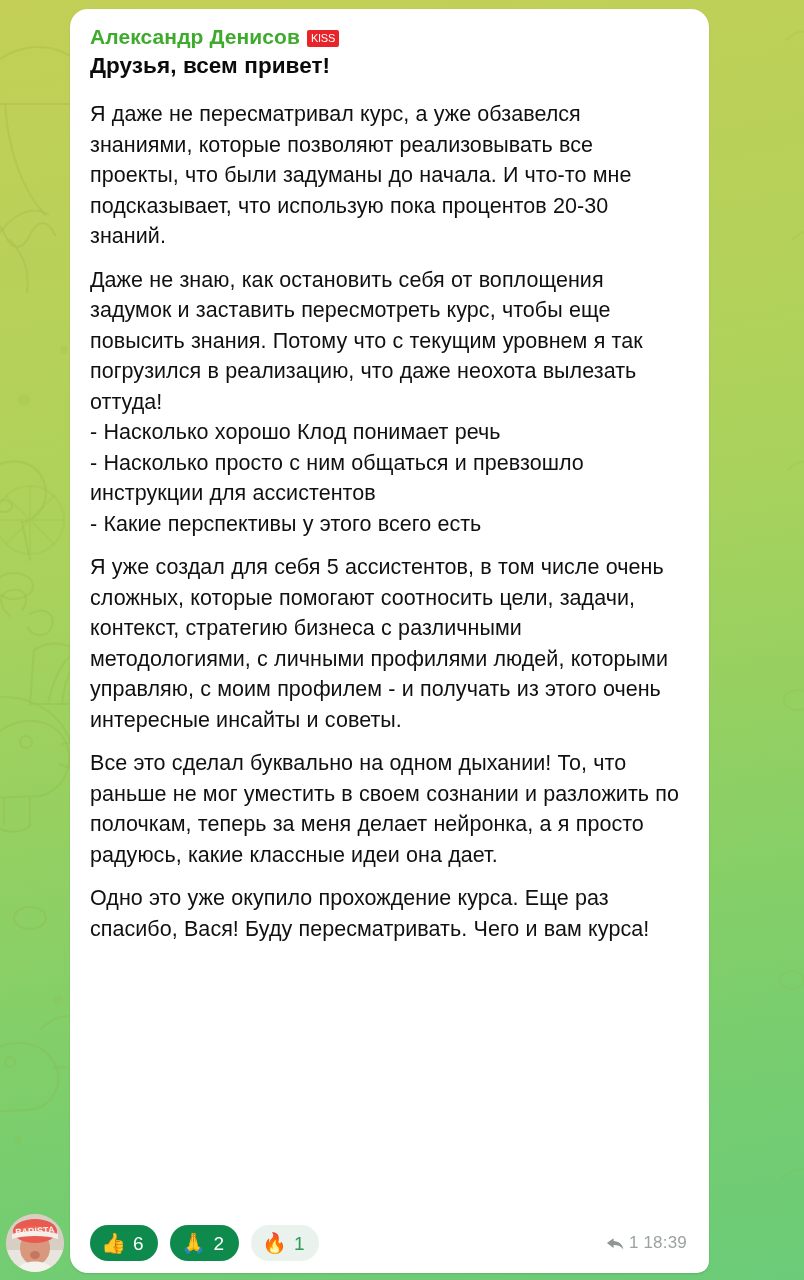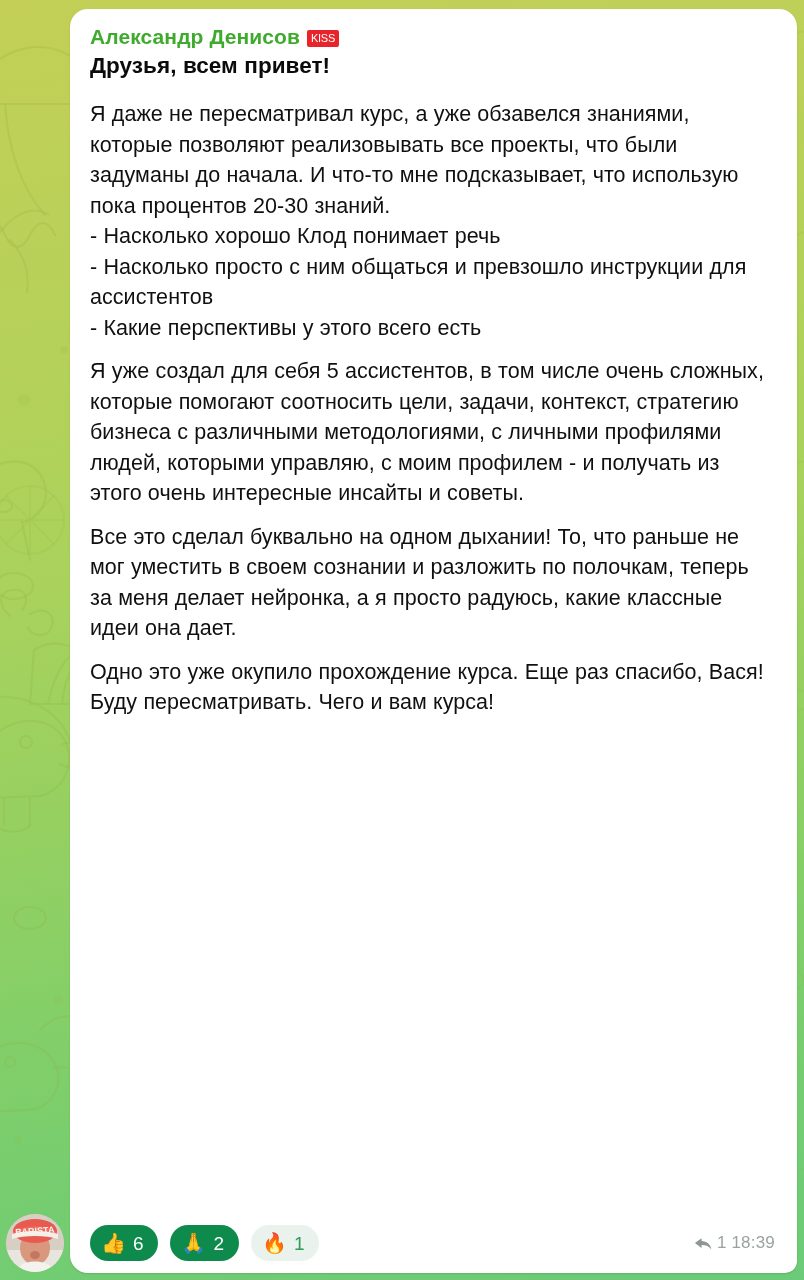--- a/index.html
+++ b/index.html
@@ -34,21 +34,21 @@
     opacity: .42;
     pointer-events: none;
   }
   #wallpaper svg { width: 100%; height: 100%; display: block; }
 
   
   #message-bubble {
     position: absolute;
     left: 70px;
     top: 9px;
-    width: 727px;
+    width: 639px;
     height: 1264px;
     background: #ffffff;
     border-radius: 18px 18px 12px 18px;
     box-shadow: 0 1px 2px rgba(0,0,0,.12);
     padding: 16px 22px 10px 20px;
   }
 
   
   #author-line {
     display: flex;
@@ -253,20 +253,21 @@
       <span id="author-badge">KISS</span>
     </div>
 
     <div id="message-text">
 
       <p class="greeting">Друзья, всем привет!</p>
 
 
       <p class="para spaced">Я даже не пересматривал курс, а уже обзавелся знаниями, которые позволяют реализовывать все проекты, что были задуманы до начала. И что-то мне подсказывает, что использую пока процентов 20-30 знаний.</p>
 
+      <p class="para spaced">Даже не знаю, как остановить себя от воплощения задумок и заставить пересмотреть курс, чтобы еще повысить знания. Потому что с текущим уровнем я так погрузился в реализацию, что даже неохота вылезать оттуда!</p>
 
 
       <p class="para">- Насколько хорошо Клод понимает речь</p>
       <p class="para">- Насколько просто с ним общаться и превзошло инструкции для ассистентов</p>
       <p class="para">- Какие перспективы у этого всего есть</p>
 
       <p class="para spaced">Я уже создал для себя 5 ассистентов, в том числе очень сложных, которые помогают соотносить цели, задачи, контекст, стратегию бизнеса с различными методологиями, с личными профилями людей, которыми управляю, с моим профилем - и получать из этого очень интересные инсайты и советы.</p>
 
       <p class="para spaced">Все это сделал буквально на одном дыхании! То, что раньше не мог уместить в своем сознании и разложить по полочкам, теперь за меня делает нейронка, а я просто радуюсь, какие классные идеи она дает.</p>
 

